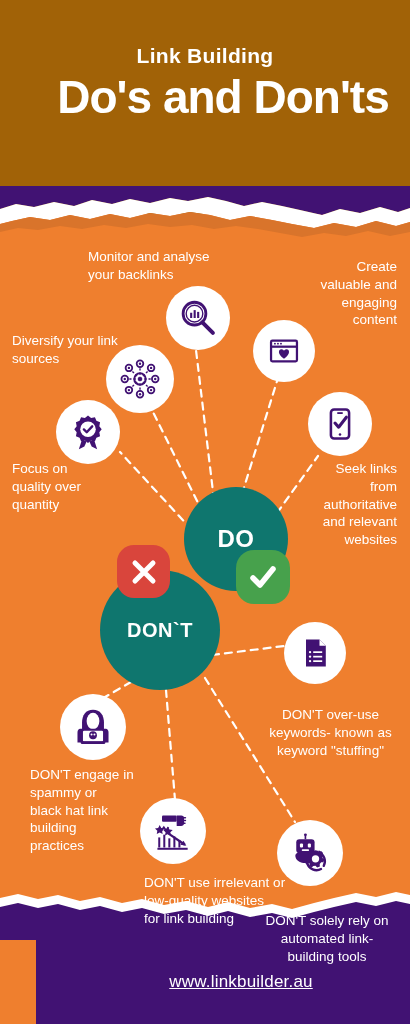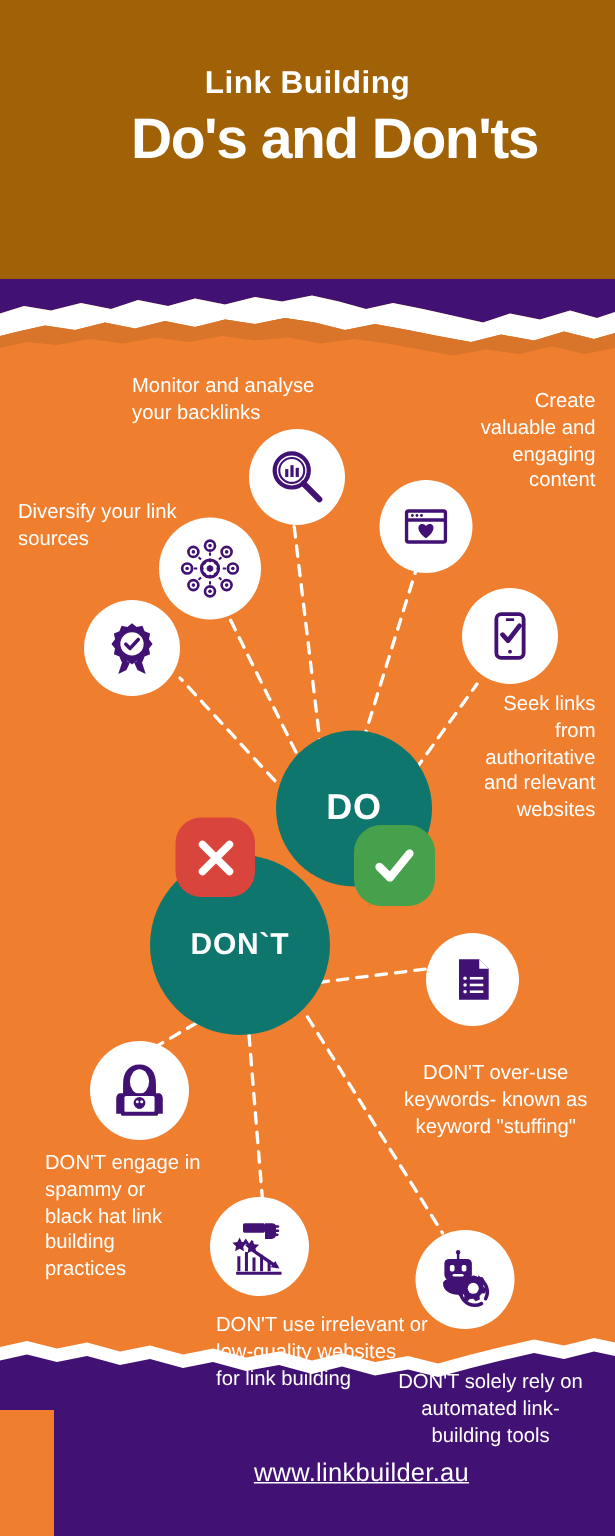--- a/index.html
+++ b/index.html
@@ -24,21 +24,21 @@
     z-index:2;
   }
   .header-eyebrow{
     position:absolute; top:44px; left:0; width:410px;
     text-align:center; color:#ffffff;
     font-size:21px; font-weight:bold; letter-spacing:0.3px;
   }
   .header-title{
     position:absolute; top:74px; left:0; width:410px;
     text-align:center; color:#ffffff;
-    font-size:38px; font-weight:bold;
+    font-size:46px; font-weight:bold;
     line-height:1.04; letter-spacing:-1px;padding-left:36px;
   }
 
   
   .tear-top{
     position:absolute; left:0; top:186px;
     width:410px; height:56px; z-index:3;
     pointer-events:none;
   }
   .tear-bottom{
@@ -233,20 +233,23 @@
 
   <div class="bubble" style="left:56px; top:400px; width:64px; height:64px;">
     <svg width="42" height="42" viewBox="0 0 46 46" aria-hidden="true">
       <path d="M23 5 l3.4 2.6 4.2-.8 1.6 4 4 1.6-.8 4.2L38 20l-2.6 3.4.8 4.2-4 1.6-1.6 4-4.2-.8L23 35l-3.4-2.6-4.2.8-1.6-4-4-1.6.8-4.2L8 20l2.6-3.4-.8-4.2 4-1.6 1.6-4 4.2.8z" fill="#411273"></path>
       <circle cx="23" cy="20" r="8.5" fill="#FFFFFF"></circle>
       <path d="M18.5 20.2 L21.6 23.3 L27.6 16.8" stroke="#411273" stroke-width="2.6" fill="none" stroke-linecap="round" stroke-linejoin="round"></path>
       <path d="M16.5 31 L13 42 L19 39 L21.5 33.5 Z" fill="#411273"></path>
       <path d="M29.5 31 L33 42 L27 39 L24.5 33.5 Z" fill="#411273"></path>
     </svg>
   </div>
+  <div class="label left" style="left:12px; top:460px; width:120px;">Focus on
+quality over
+quantity</div>
 
   <div class="bubble" style="left:308px; top:392px; width:64px; height:64px;">
     <svg width="40" height="40" viewBox="0 0 44 44" aria-hidden="true">
       <rect x="12" y="6" width="20" height="32" rx="3.5" fill="none" stroke="#411273" stroke-width="2.8"></rect>
       <line x1="19" y1="10" x2="25" y2="10" stroke="#411273" stroke-width="2"></line>
       <circle cx="22" cy="33.5" r="1.4" fill="#411273"></circle>
       <path d="M16.5 21 L20.5 25.5 L29 14.5" stroke="#411273" stroke-width="3.4" fill="none" stroke-linecap="round" stroke-linejoin="round"></path>
     </svg>
   </div>
   <div class="label right" style="left:272px; top:460px; width:125px;">Seek links

